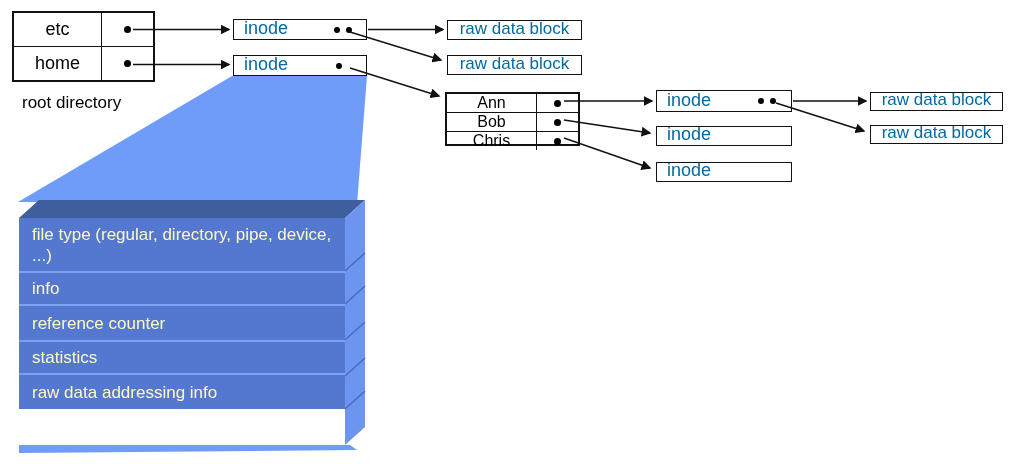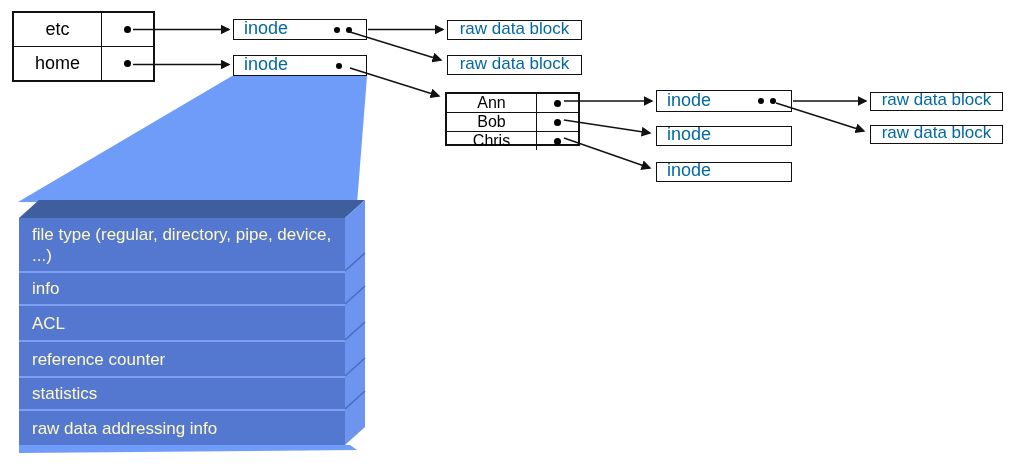--- a/index.html
+++ b/index.html
@@ -64,20 +64,21 @@
       <span class="bullet"></span>
     </div>
     <div class="tc c1">
       <span>home</span>
     </div>
     <div class="tc">
       <span class="bullet"></span>
     </div>
   </div>
 
+  <div class="caption">root directory</div>
 
   <div class="box inode" style="left:233px;top:19px;width:134px;height:21px;">
     <span>inode</span>
     <span class="dot" style="left:100px;"></span>
     <span class="dot" style="left:112px;"></span>
   </div>
   <div class="box inode" style="left:233px;top:55px;width:134px;height:21px;">
     <span>inode</span>
     <span class="dot" style="left:102px;"></span>
   </div>
@@ -130,23 +131,20 @@
   </div>
 
   <div id="stack">
     <div class="srow" style="height:53px;">
       <span>file type (regular, directory, pipe, device, ...)</span>
     </div>
     <div class="srow" style="height:33px;">
       <span>info</span>
     </div>
     <div class="srow" style="height:36px;">
-      <span>ACL</span>
-    </div>
-    <div class="srow" style="height:36px;">
       <span>reference counter</span>
     </div>
     <div class="srow" style="height:33px;">
       <span>statistics</span>
     </div>
     <div class="srow" style="height:36px;">
       <span>raw data addressing info</span>
     </div>
   </div>
 

